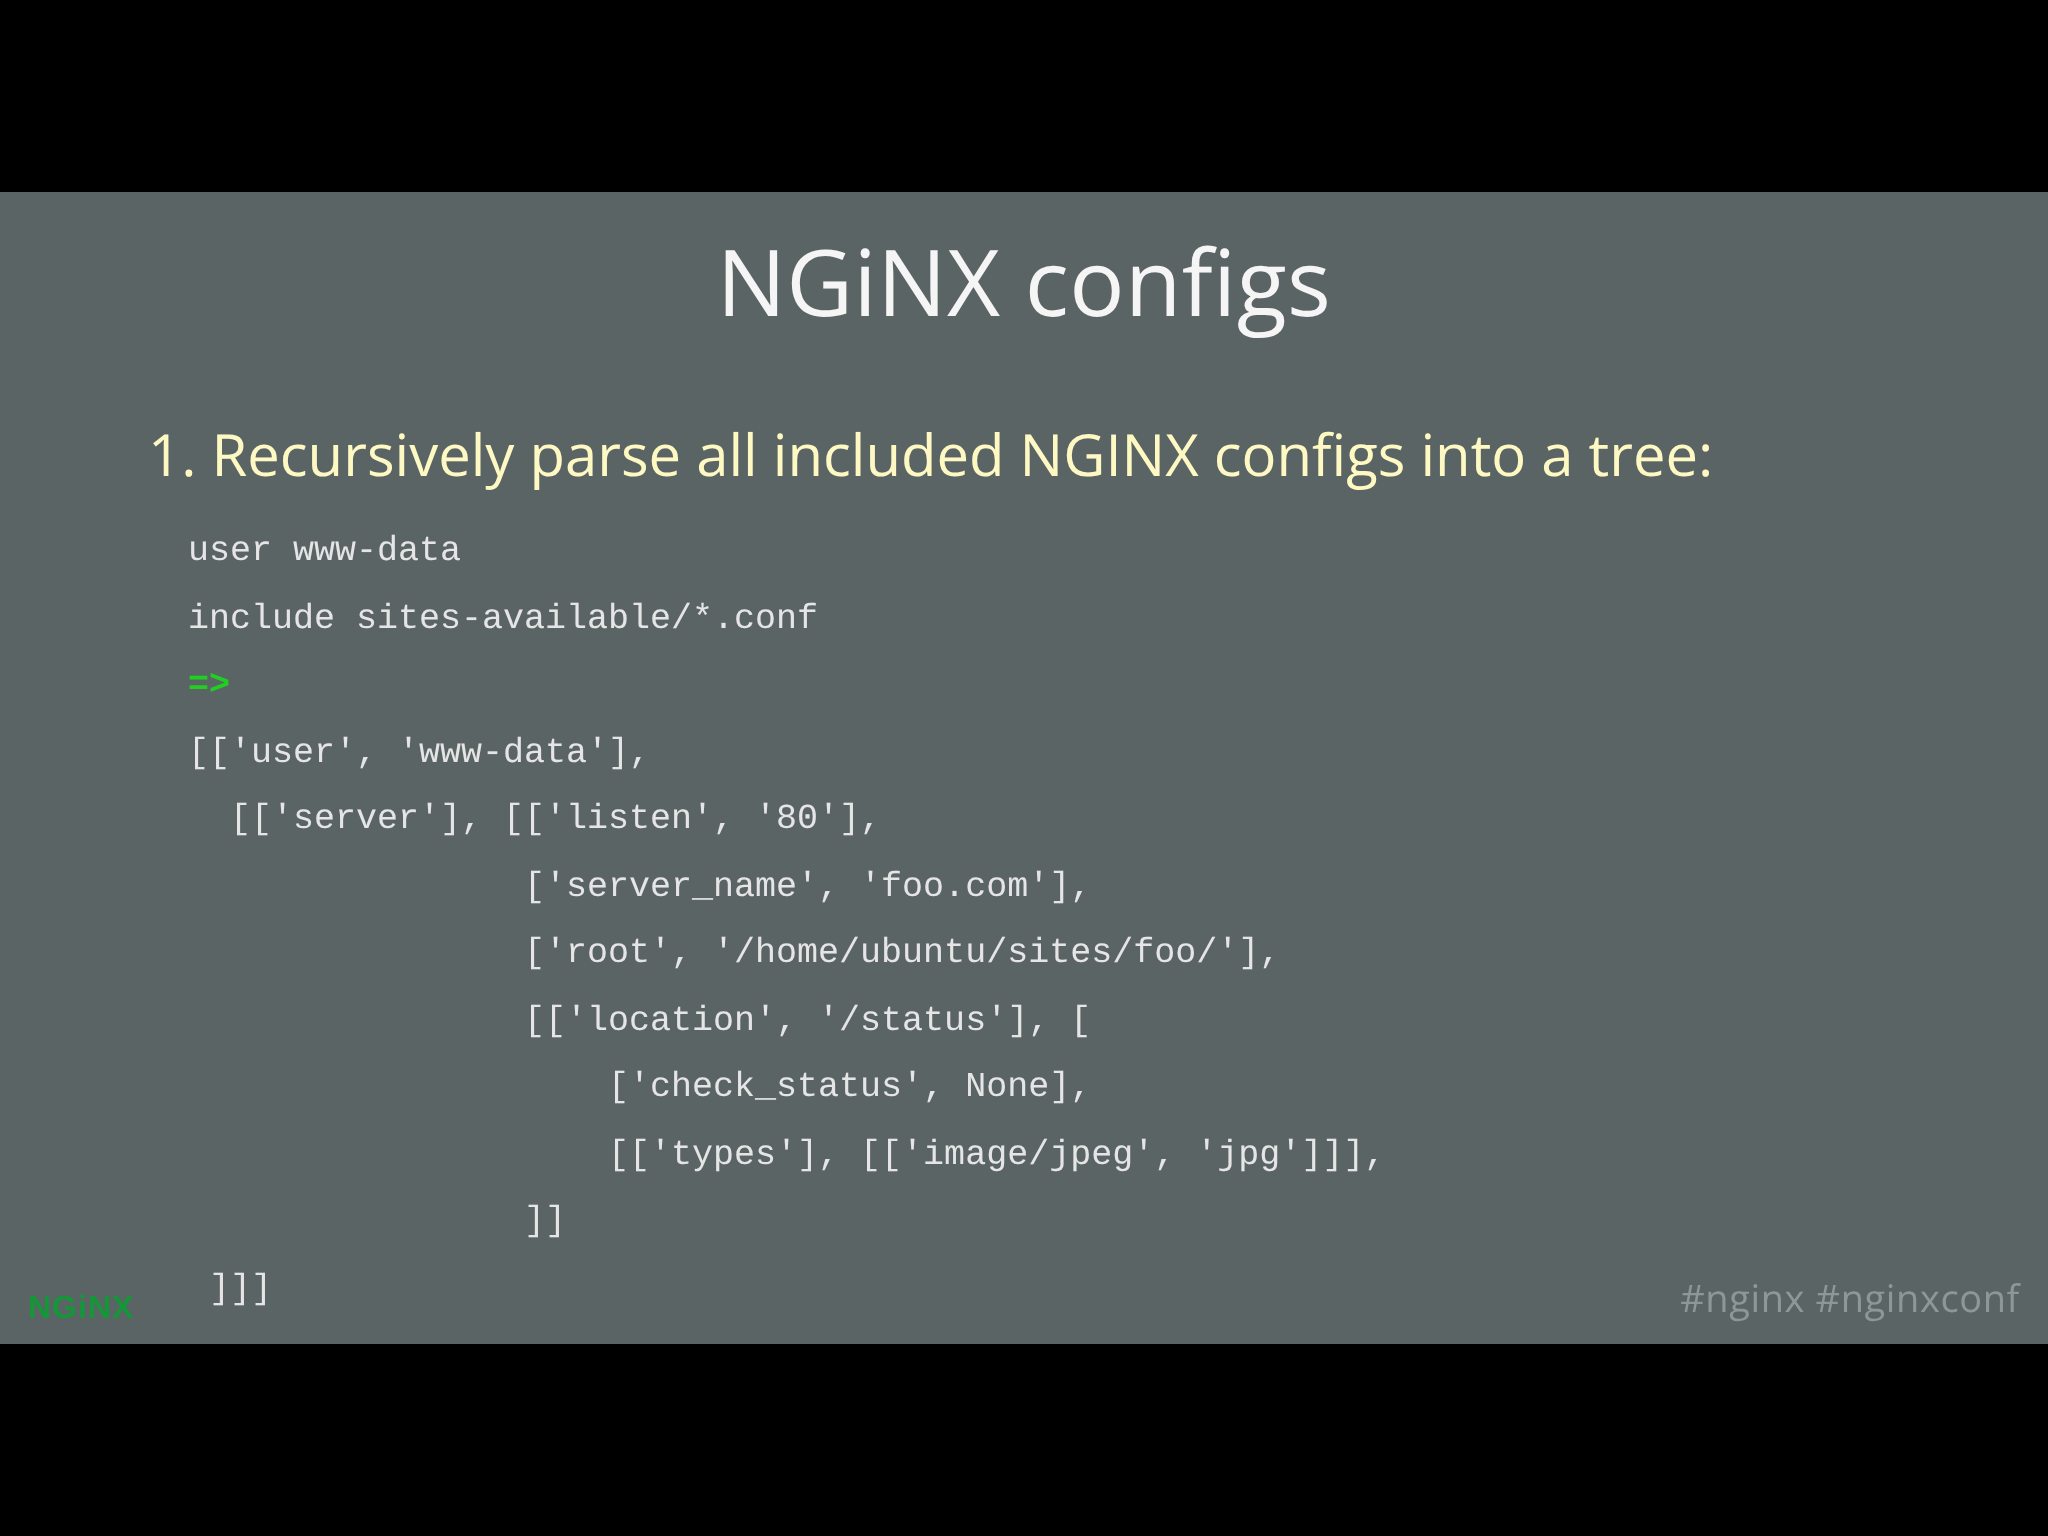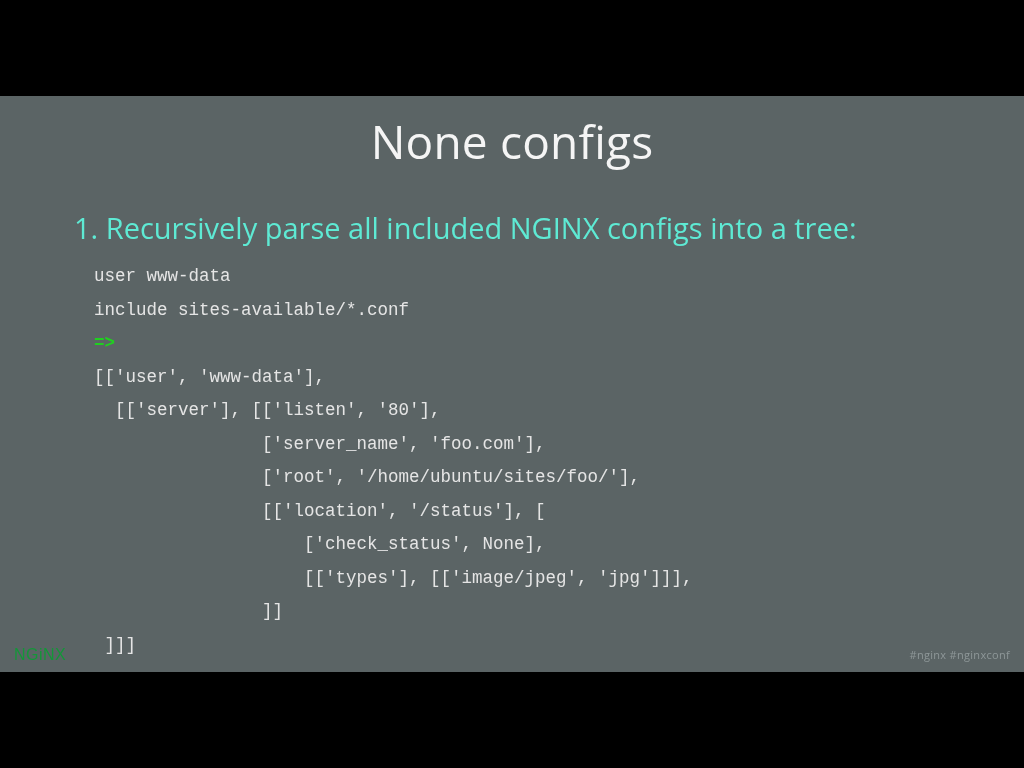--- a/index.html
+++ b/index.html
@@ -16,21 +16,21 @@
     top: 14px; left: 0; width: 1024px;
     text-align: center;
     color: #f5f5f5;
     font-weight: 400;
     font-size: 46px;
     letter-spacing: 0.2px;
   }
   .step {
     position: absolute;
     left: 74px; top: 112px;
-    color: #5eead4;
+    color: #fef9c3;
     font-size: 29px;
     font-weight: 400;
   }
   .code {
     position: absolute;
     left: 94px; top: 164px;
     font-family: Liberation Mono, monospace;
     font-size: 17.5px;
     line-height: 33.5px;
     color: #e5e5e5;
@@ -38,37 +38,37 @@
   }
   .arrow { color: #20d020; font-weight: 600; }
   .footer {
     position: absolute;
     left: 0; bottom: 6px; width: 1024px; height: 24px;
   }
   .logo {
     position: absolute; left: 14px; bottom: 2px;
     color: #149639;
     font-family: "Arial Black", Arial, sans-serif;
-    font-weight: 400;
+    font-weight: 700;
     font-size: 16px;
     letter-spacing: 0.5px;
   }
   .hashtags {
     position: absolute; right: 14px; bottom: 4px;
     color: #8e9798;
-    font-size: 11px;
+    font-size: 19px;
     letter-spacing: 0.3px;
   }
 </style>
 </head>
 <body>
 
 <div class="stage">
   <div class="slide">
-    <h1 class="title">None configs</h1>
+    <h1 class="title">NGiNX configs</h1>
 
     <div class="step">
       <span>1. </span><span>Recursively parse all included NGINX configs into a tree:</span>
     </div>
 
     <div class="code" id="code"><div>user www-data</div><div>include sites-available/*.conf</div><div class="arrow">=&gt;</div><div>[['user', 'www-data'],</div><div>  [['server'], [['listen', '80'],</div><div>                ['server_name', 'foo.com'],</div><div>                ['root', '/home/ubuntu/sites/foo/'],</div><div>                [['location', '/status'], [</div><div>                    ['check_status', None],</div><div>                    [['types'], [['image/jpeg', 'jpg']]],</div><div>                ]]</div><div> ]]]</div></div>
 
     <div class="footer">
       <div class="logo">NGiNX</div>
       <div class="hashtags">#nginx  #nginxconf</div>

